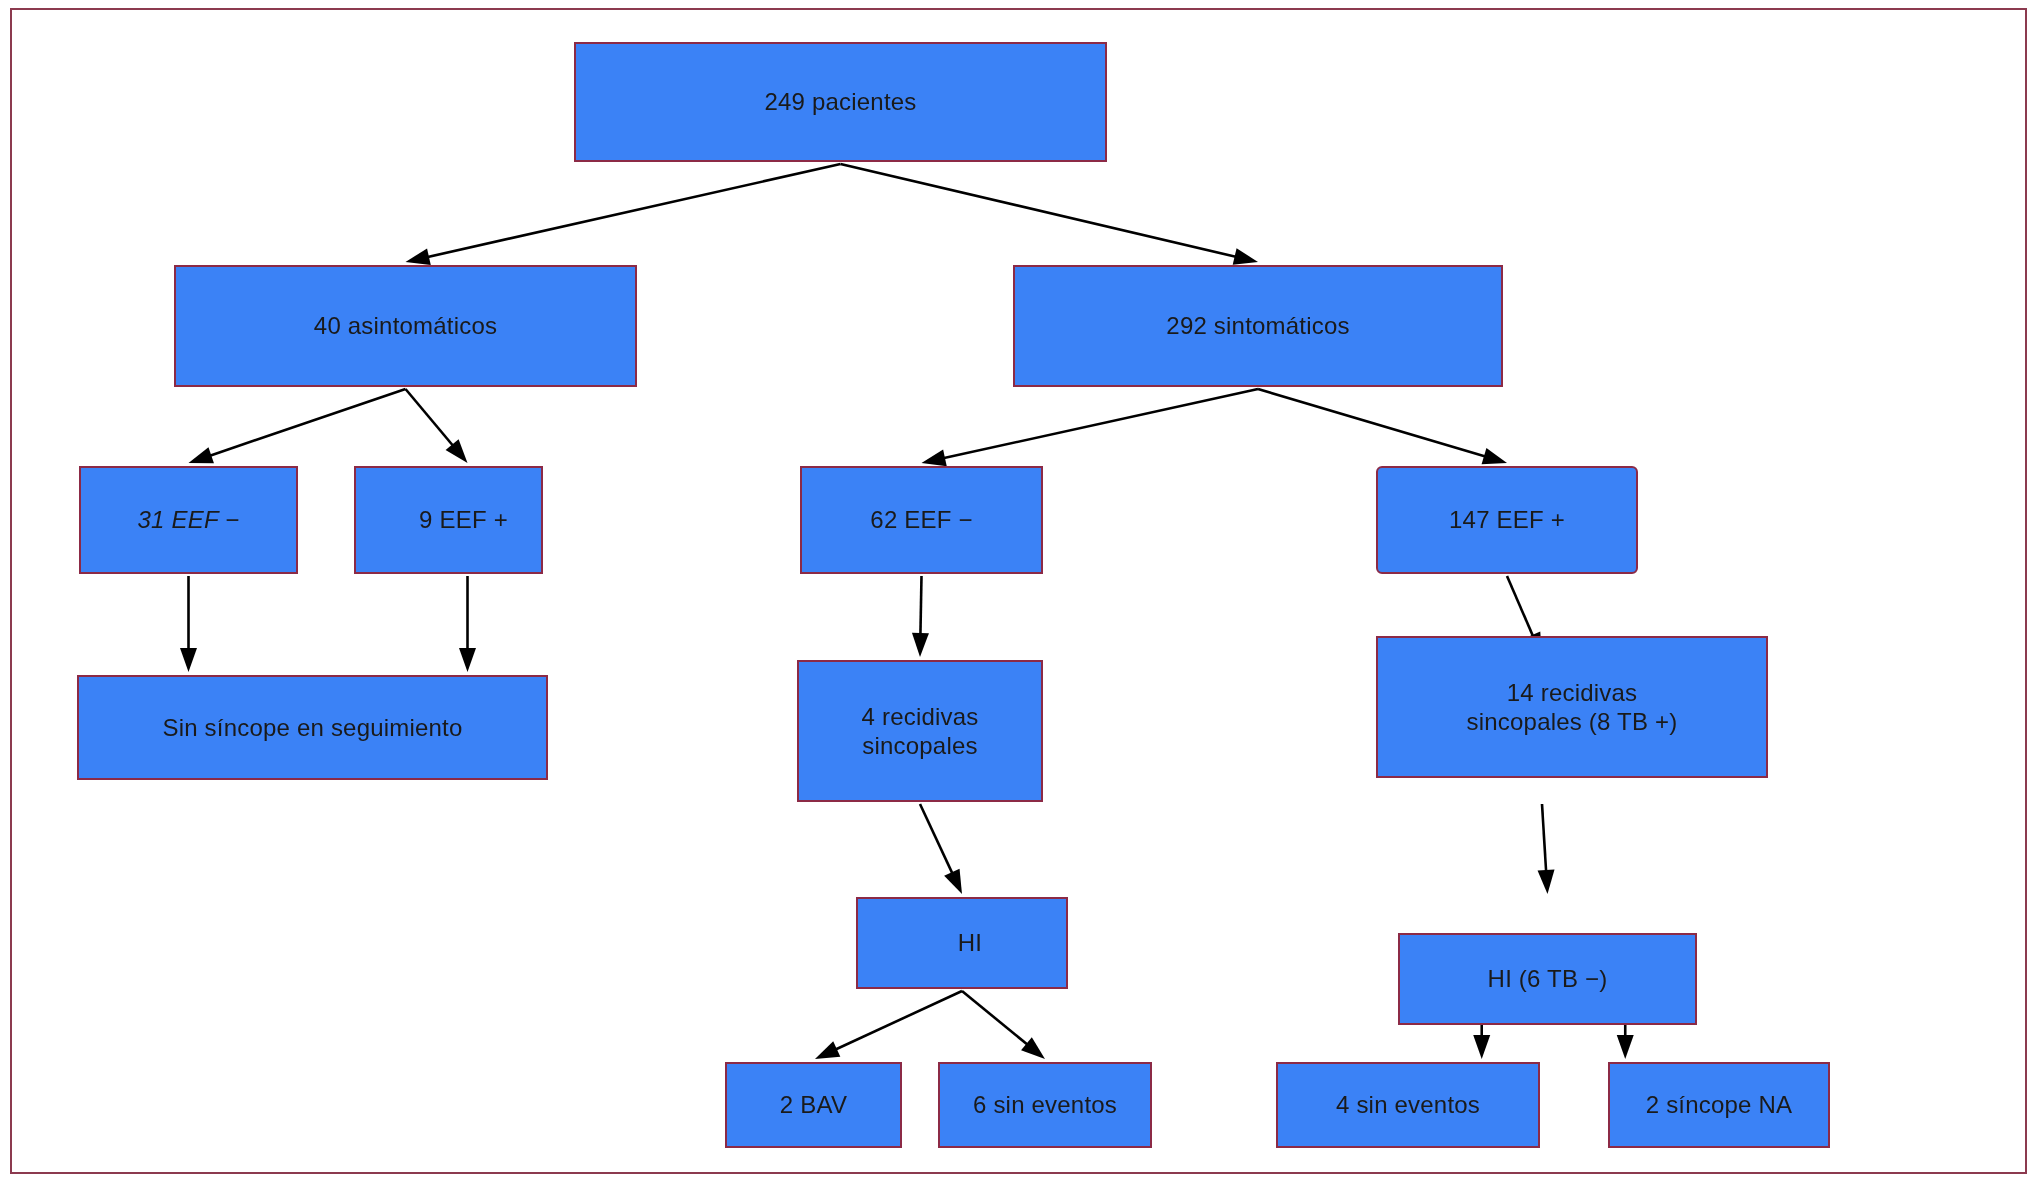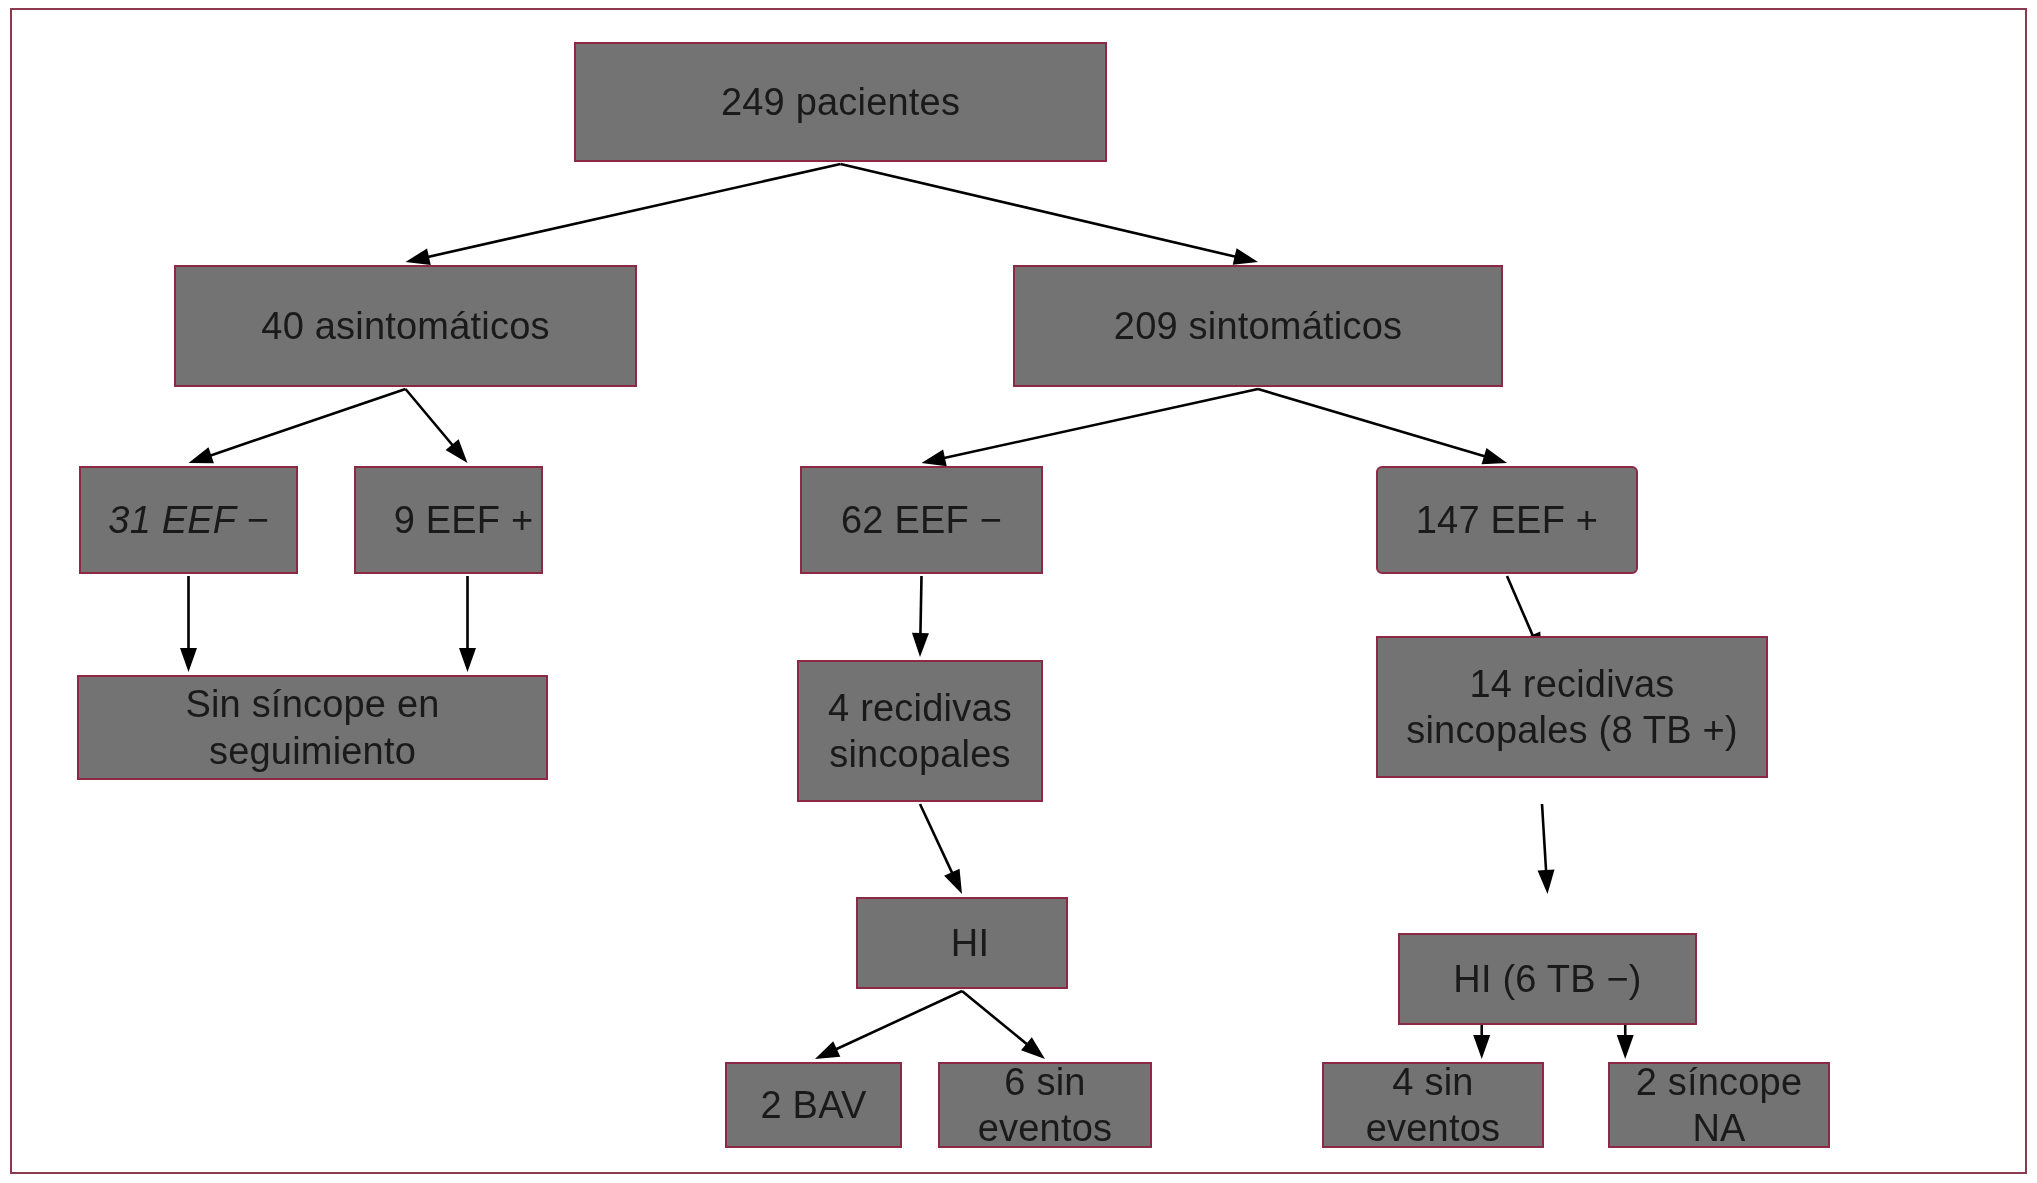--- a/index.html
+++ b/index.html
@@ -21,27 +21,27 @@
     left: 10px;
     top: 8px;
     width: 2017px;
     height: 1166px;
     border: 2px solid #8c3a4f;
     background: #ffffff;
   }
   .node {
     position: absolute;
     border: 2.5px solid #8c2a46;
-    background: #737373;
+    background: #3b82f6;
     display: flex;
     align-items: center;
     justify-content: center;
     text-align: center;
     color: #1a1a1a;
-    font-size: 38px;
+    font-size: 24px;
     line-height: 1.22;
     letter-spacing: 0.2px;
     white-space: pre-line;
   }
   svg.edges {
     position: absolute;
     left: 0; top: 0;
     width: 2037px;
     height: 1183px;
     pointer-events: none;
@@ -114,30 +114,30 @@
         <polygon points="1481.72,1059 1473.22,1035 1490.22,1035" fill="#000000"></polygon>
       </g>
       <g>
         <line x1="1625.24" y1="991" x2="1625.24" y2="1041.72" stroke="#000000" stroke-width="2.6"></line>
         <polygon points="1625.24,1059 1616.74,1035 1633.74,1035" fill="#000000"></polygon>
       </g>
     </svg>
   <div id="node-layer">
       <div class="node" style="left: 574px; top: 42px; width: 533px; height: 120px; border-color: rgb(140, 42, 70); color: rgb(26, 26, 26);">249 pacientes</div>
       <div class="node" style="left: 174px; top: 265px; width: 463px; height: 122px; border-color: rgb(140, 42, 70); color: rgb(26, 26, 26);">40 asintomáticos</div>
-      <div class="node" style="left: 1013px; top: 265px; width: 490px; height: 122px; border-color: rgb(140, 42, 70); color: rgb(26, 26, 26);">209 sintomáticos</div>
+      <div class="node" style="left: 1013px; top: 265px; width: 490px; height: 122px; border-color: rgb(140, 42, 70); color: rgb(26, 26, 26);">292 sintomáticos</div>
       <div class="node" style="left: 79px; top: 466px; width: 219px; height: 108px; border-color: rgb(140, 42, 70); color: rgb(26, 26, 26); font-style: italic;">31 EEF −</div>
       <div class="node" style="left: 354px; top: 466px; width: 189px; height: 108px; border-color: rgb(140, 42, 70); color: rgb(26, 26, 26); padding-left: 30px;">9 EEF +</div>
       <div class="node" style="left: 800px; top: 466px; width: 243px; height: 108px; border-color: rgb(140, 42, 70); color: rgb(26, 26, 26);">62 EEF −</div>
       <div class="node" style="left: 1376px; top: 466px; width: 262px; height: 108px; border-color: rgb(140, 42, 70); color: rgb(26, 26, 26); border-radius: 6px;">147 EEF +</div>
       <div class="node" style="left: 77px; top: 675px; width: 471px; height: 105px; border-color: rgb(140, 42, 70); color: rgb(26, 26, 26);">Sin síncope en seguimiento</div>
       <div class="node" style="left: 797px; top: 660px; width: 246px; height: 142px; border-color: rgb(140, 42, 70); color: rgb(26, 26, 26);">4 recidivas
 sincopales</div>
       <div class="node" style="left: 1376px; top: 636px; width: 392px; height: 142px; border-color: rgb(140, 42, 70); color: rgb(26, 26, 26);">14 recidivas
 sincopales (8 TB +)</div>
       <div class="node" style="left: 856px; top: 897px; width: 212px; height: 92px; border-color: rgb(140, 42, 70); color: rgb(26, 26, 26); padding-left: 16px;">HI</div>
       <div class="node" style="left: 1398px; top: 897px; width: 299px; height: 92px; border-color: rgb(140, 42, 70); color: rgb(26, 26, 26); margin-top: 36px;">HI (6 TB −)</div>
       <div class="node" style="left: 725px; top: 1062px; width: 177px; height: 86px; border-color: rgb(140, 42, 70); color: rgb(26, 26, 26); text-align: right;">2 BAV</div>
       <div class="node" style="left: 938px; top: 1062px; width: 214px; height: 86px; border-color: rgb(140, 42, 70); color: rgb(26, 26, 26);">6 sin eventos</div>
-      <div class="node" style="left: 1276px; top: 1062px; width: 222px; height: 86px; border-color: rgb(140, 42, 70); color: rgb(26, 26, 26); margin-left: 46px;">4 sin eventos</div>
+      <div class="node" style="left: 1276px; top: 1062px; width: 264px; height: 86px; border-color: rgb(140, 42, 70); color: rgb(26, 26, 26);">4 sin eventos</div>
       <div class="node" style="left: 1608px; top: 1062px; width: 222px; height: 86px; border-color: rgb(140, 42, 70); color: rgb(26, 26, 26);">2 síncope NA</div>
     </div>
 </div>
 
 </body></html>

